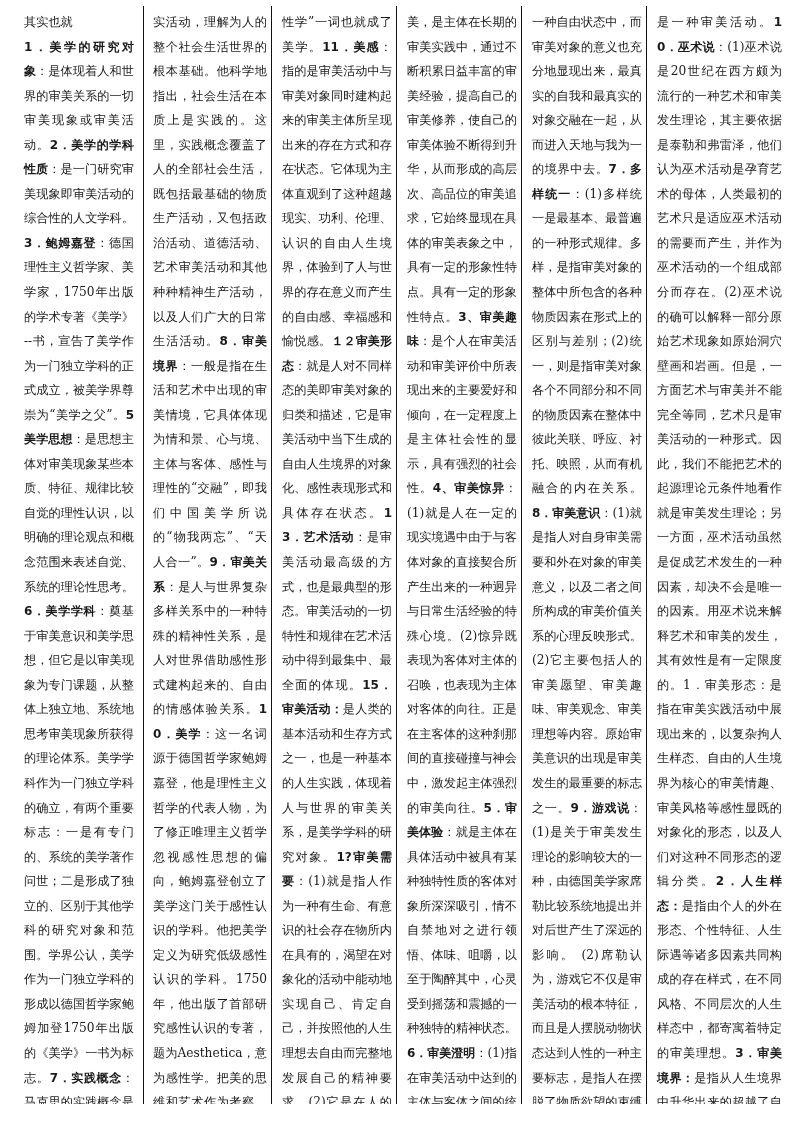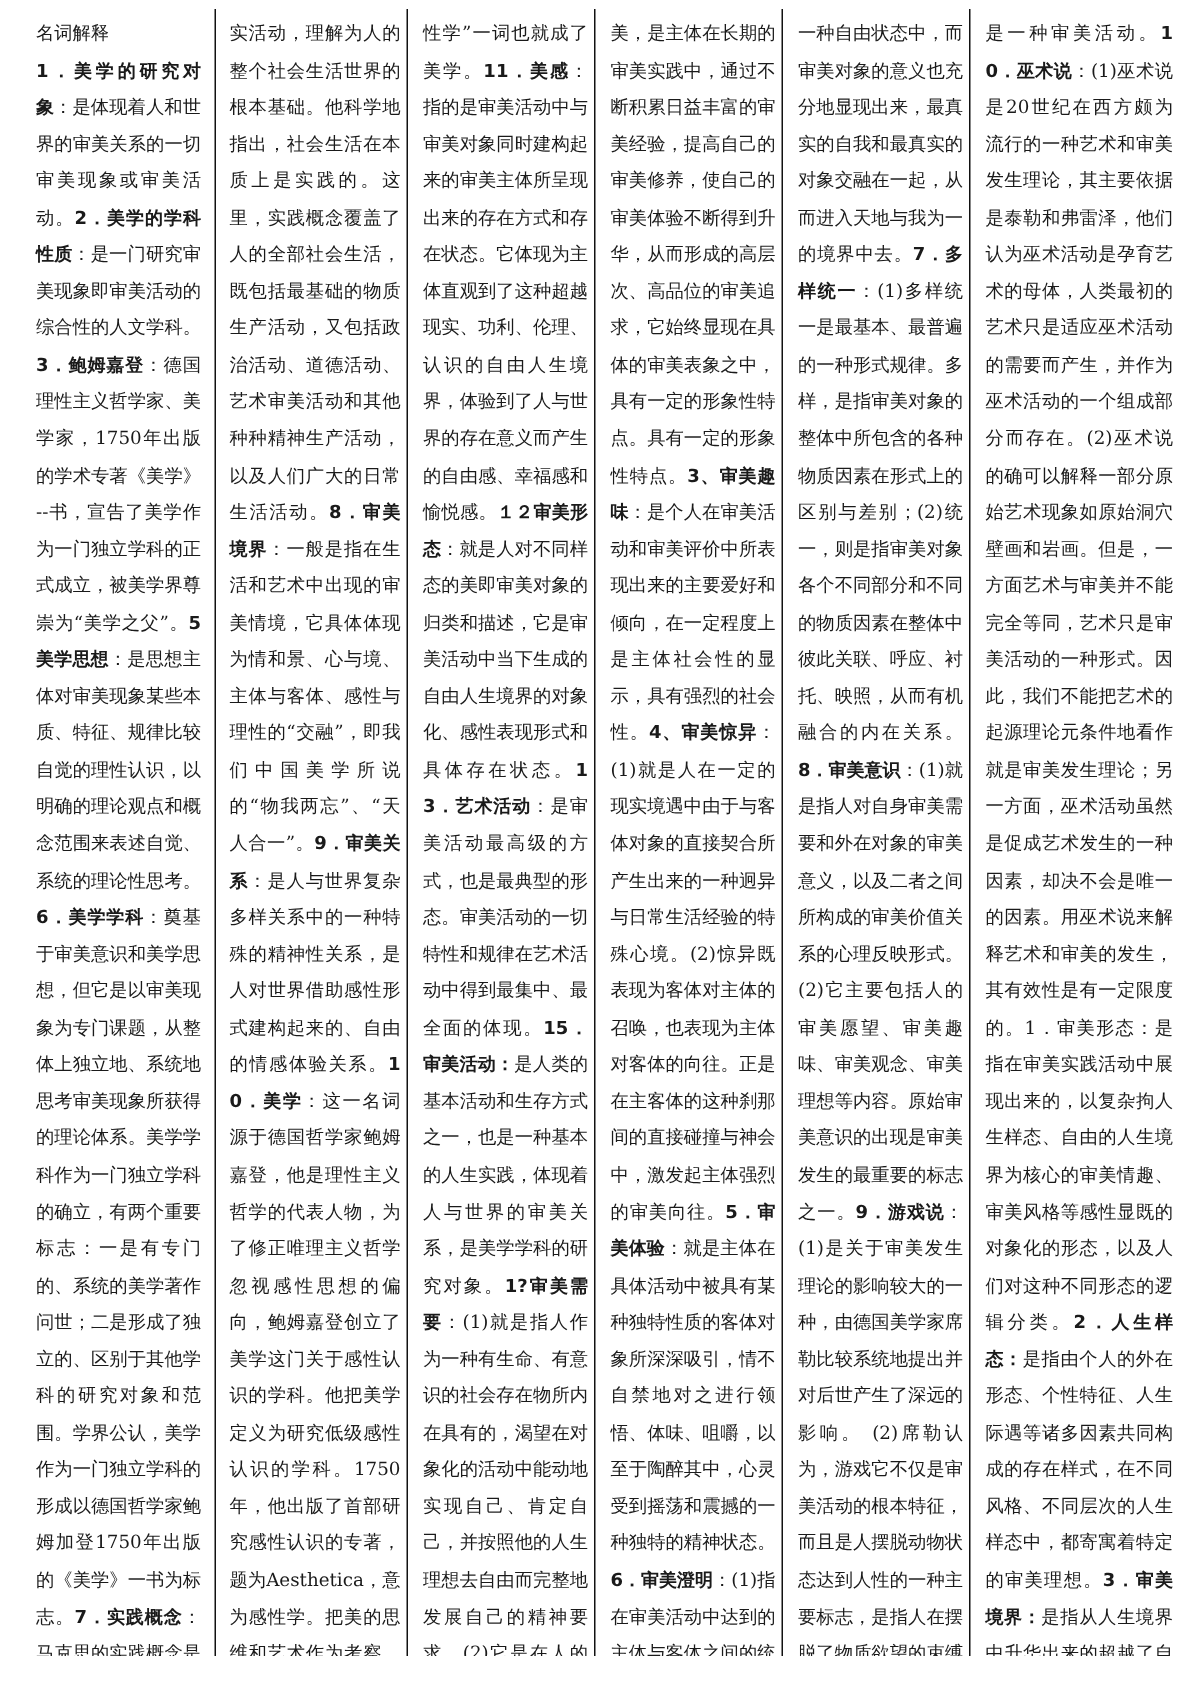--- a/index.html
+++ b/index.html
@@ -19,21 +19,21 @@
   .col .inner { width: calc(100% - 4px); }
   .term { font-weight: bold; font-family: "DejaVu Sans", "Liberation Sans", sans-serif; font-size: 12px; }
   .heading { font-weight: normal; }
 </style>
 </head>
 <body>
 
 <div class="page">
   <div class="col c1">
     <div class="inner">
-      <div class="heading">名词解释</div>
+      <div class="heading">其实也就</div>
       <div class="flow"><span class="term">1．美学的研究对象</span><span>：是体现着人和世界的审美关系的一切审美现象或审美活动。</span><span class="term">2．美学的学科性质</span><span>：是一门研究审美现象即审美活动的综合性的人文学科。</span><span class="term">3．鲍姆嘉登</span><span>：德国理性主义哲学家、美学家，1750年出版的学术专著《美学》--书，宣告了美学作为一门独立学科的正式成立，被美学界尊崇为“美学之父”。</span><span class="term">5 美学思想</span><span>：是思想主体对审美现象某些本质、特征、规律比较自觉的理性认识，以明确的理论观点和概念范围来表述自觉、系统的理论性思考。</span><span class="term">6．美学学科</span><span>：奠基于审美意识和美学思想，但它是以审美现象为专门课题，从整体上独立地、系统地思考审美现象所获得的理论体系。美学学科作为一门独立学科的确立，有两个重要标志：一是有专门的、系统的美学著作问世；二是形成了独立的、区别于其他学科的研究对象和范围。学界公认，美学作为一门独立学科的形成以德国哲学家鲍姆加登1750年出版的《美学》一书为标志。</span><span class="term">7．实践概念</span><span>：马克思的实践概念是在继承和批判西方传统实践观念，特别是德国古典哲学的实践概念的基础上形成发展起来的。他坚持把实践理解为“人的感性活动”，理解为人类自我创化并变革世界的现</span></div>
     </div>
   </div>
   <div class="col c2 rule">
     <div class="inner">
         <div class="flow"><span>实活动，理解为人的整个社会生活世界的根本基础。他科学地指出，社会生活在本质上是实践的。这里，实践概念覆盖了人的全部社会生活，既包括最基础的物质生产活动，又包括政治活动、道德活动、艺术审美活动和其他种种精神生产活动，以及人们广大的日常生活活动。</span><span class="term">8．审美境界</span><span>：一般是指在生活和艺术中出现的审美情境，它具体体现为情和景、心与境、主体与客体、感性与理性的“交融”，即我们中国美学所说的“物我两忘”、“天人合一”。</span><span class="term">9．审美关系</span><span>：是人与世界复杂多样关系中的一种特殊的精神性关系，是人对世界借助感性形式建构起来的、自由的情感体验关系。</span><span class="term">10．美学</span><span>：这一名词源于德国哲学家鲍姆嘉登，他是理性主义哲学的代表人物，为了修正唯理主义哲学忽视感性思想的偏向，鲍姆嘉登创立了美学这门关于感性认识的学科。他把美学定义为研究低级感性认识的学科。1750年，他出版了首部研究感性认识的专著，题为Aesthetica，意为感性学。把美的思维和艺术作为考察、研究对象。由于近代以来我国接受和传播西方美学的复杂过程中转借德国日本的翻译，用“美学”来翻译Aesthetica，被中国学界接受以后约定俗成，于是“感</span></div>
       </div>
   </div>
   <div class="col c3 rule">
     <div class="inner">

